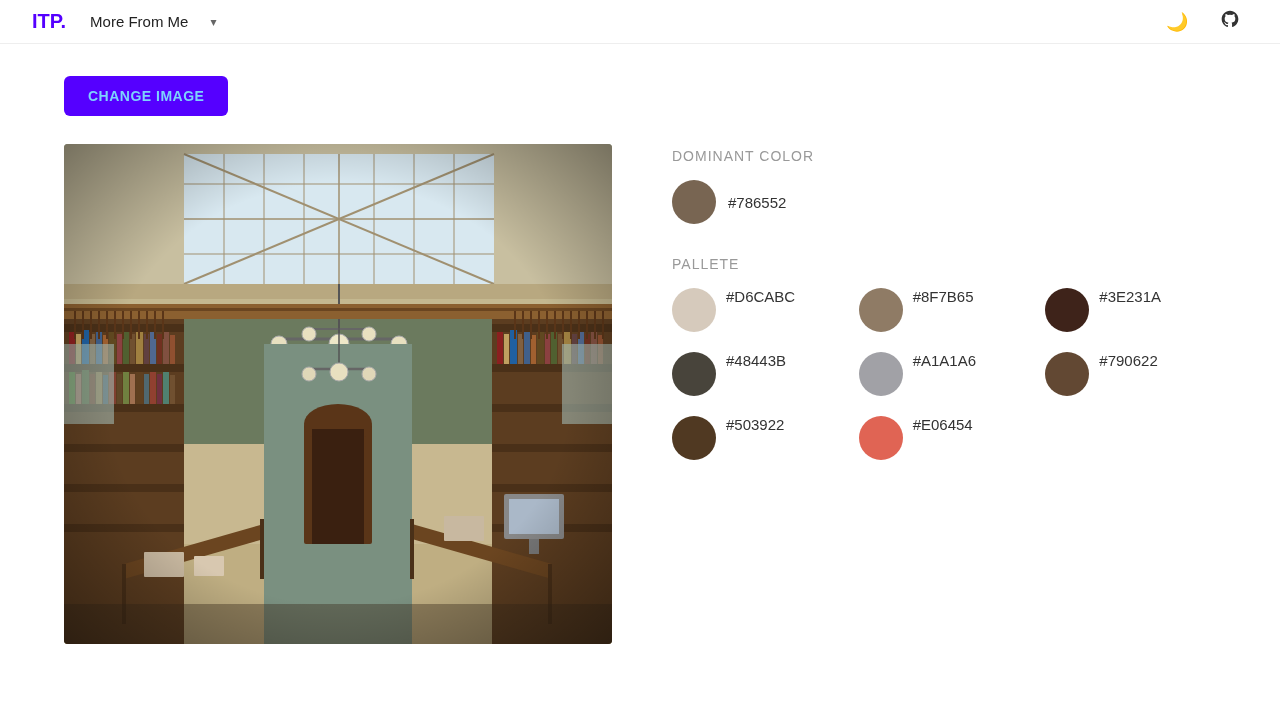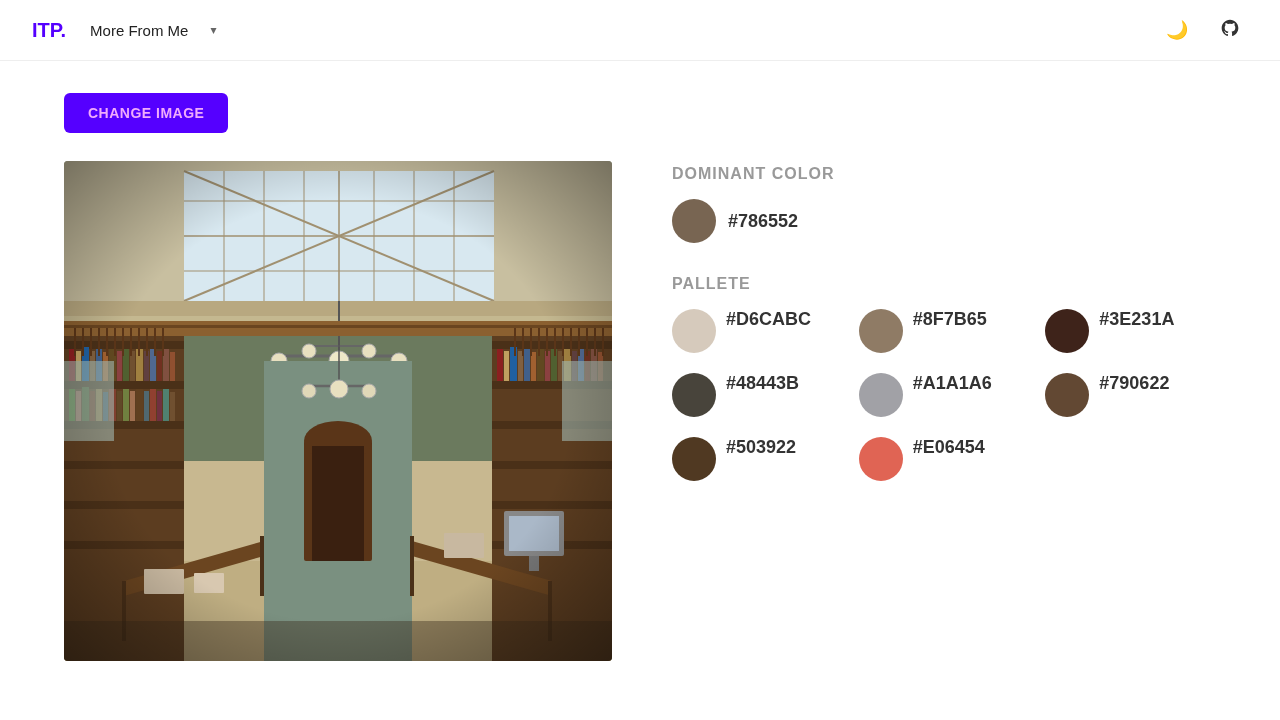--- a/index.html
+++ b/index.html
@@ -11,21 +11,21 @@
       min-height: 720px;
       overflow-x: hidden;
     }
 
     
     .navbar {
       display: flex;
       align-items: center;
       justify-content: space-between;
       padding: 0 32px;
-      height: 61px;
+      height: 44px;
       border-bottom: 1px solid #eee;
     }
     .navbar-left {
       display: flex;
       align-items: center;
       gap: 24px;
     }
     .logo {
       font-weight: 800;
       font-size: 20px;
@@ -66,21 +66,21 @@
       border-radius: 6px;
     }
 
     
     .main {
       padding: 32px 64px;
     }
 
     .change-image-btn {
       background: #5500ff;
-      color: #f0abfc;
+      color: #7dd3fc;
       border: none;
       border-radius: 6px;
       padding: 12px 24px;
       font-size: 14px;
       font-weight: 700;
       letter-spacing: 0.5px;
       cursor: pointer;
       text-transform: uppercase;
       margin-bottom: 28px;
     }
@@ -104,43 +104,43 @@
       width: 100%;
       height: 100%;
     }
 
     
     .color-panel {
       flex: 1;
       padding-top: 4px;
     }
     .section-label {
-      font-size: 16px;
-      font-weight: 700;
+      font-size: 14px;
+      font-weight: 400;
       letter-spacing: 1px;
       color: #999;
       text-transform: uppercase;
       margin-bottom: 16px;
     }
 
     .dominant-color-row {
       display: flex;
       align-items: center;
       gap: 12px;
       margin-bottom: 32px;
     }
     .color-circle {
       width: 44px;
       height: 44px;
       border-radius: 50%;
       flex-shrink: 0;
     }
     .color-hex {
-      font-size: 18px;
-      font-weight: 700;
+      font-size: 15px;
+      font-weight: 400;
       color: #333;
     }
 
     .palette-grid {
       display: grid;
       grid-template-columns: repeat(3, 1fr);
       row-gap: 20px;
       column-gap: 16px;
     }
     .palette-item {

